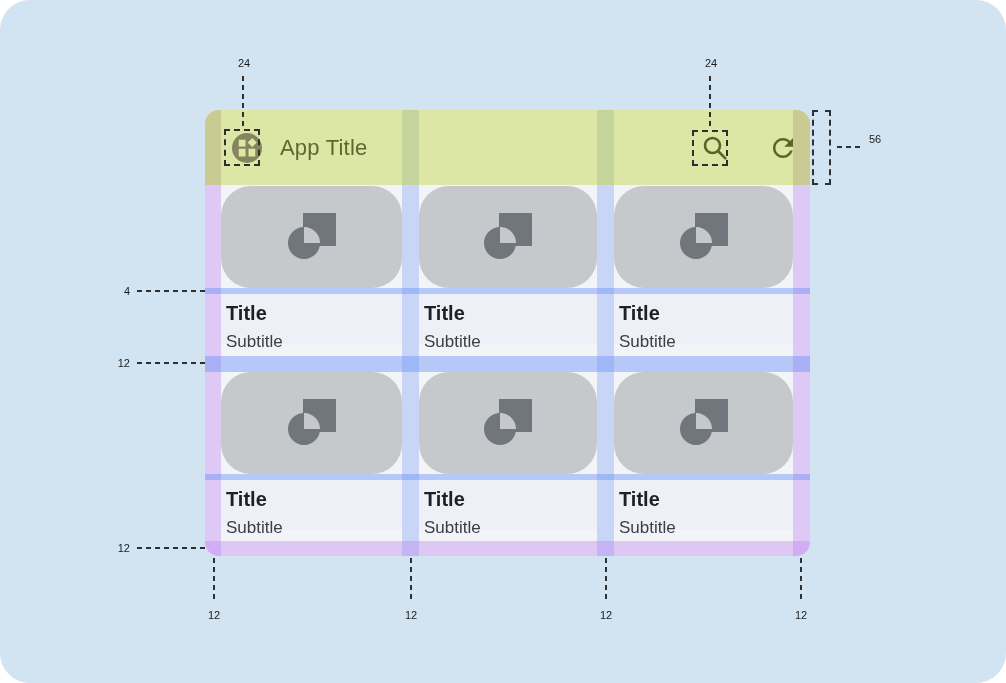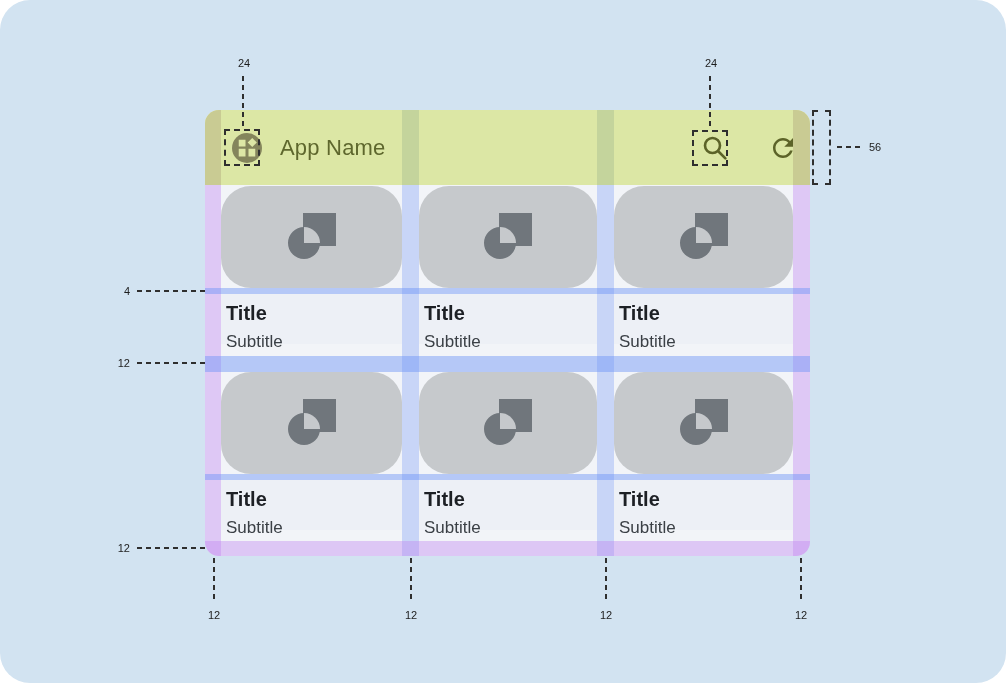--- a/index.html
+++ b/index.html
@@ -101,21 +101,21 @@
     <div class="appbar">
       <button class="icon-btn logo-btn">
         <svg width="30" height="30" viewBox="0 0 24 24">
           <circle cx="12" cy="12" r="12" fill="#84855c"></circle>
           <rect x="5.4" y="5.4" width="5.4" height="5.4" fill="#dde7a6"></rect>
           <rect x="5.4" y="12.6" width="5.4" height="6.2" fill="#dde7a6"></rect>
           <rect x="13.2" y="12.6" width="5.4" height="6.2" fill="#dde7a6"></rect>
           <rect x="13.6" y="5.0" width="5.2" height="5.2" fill="#dde7a6" transform="rotate(45 16.2 7.6)"></rect>
         </svg>
       </button>
-      <span class="app-title">App Name</span>
+      <span class="app-title">App Title</span>
       <button class="icon-btn search-btn">
         <svg width="30" height="30" viewBox="0 0 24 24">
           <circle cx="10" cy="10" r="6" fill="none" stroke="#5c6328" stroke-width="2.1"></circle>
           <line x1="14.6" y1="14.6" x2="20.3" y2="20.3" stroke="#5c6328" stroke-width="2.1" stroke-linecap="round"></line>
         </svg>
       </button>
       <button class="icon-btn refresh-btn">
         <svg width="30" height="30" viewBox="0 0 24 24">
           <path fill="#5c6328" d="M17.65 6.35C16.2 4.9 14.21 4 12 4c-4.42 0-7.99 3.58-8 8s3.57 8 8 8c3.73 0 6.84-2.55 7.73-6h-2.08c-.82 2.33-3.04 4-5.65 4-3.31 0-6-2.69-6-6s2.69-6 6-6c1.66 0 3.14.69 4.22 1.78L13 11h7V4l-2.35 2.35z"></path>
         </svg>
@@ -232,21 +232,21 @@
   <span class="meas-label center" style="left:244px; top:52px;">24</span>
   <div class="dash-v" style="left:242px; top:76px; height:52px;"></div>
   <div class="dash-box" style="left:224px; top:129px; width:36px; height:37px;"></div>
 
   <span class="meas-label center" style="left:711px; top:52px;">24</span>
   <div class="dash-v" style="left:709px; top:76px; height:53px;"></div>
   <div class="dash-box" style="left:692px; top:130px; width:36px; height:36px;"></div>
 
   <div class="dash-box" style="left:812px; top:110px; width:19px; height:75px;"></div>
   <div class="dash-h" style="left:837px; top:146px; width:24px;"></div>
-  <span class="meas-label" style="left:869px; top:136px;">56</span>
+  <span class="meas-label" style="left:869px; top:128px;">56</span>
 
   <span class="meas-label right" style="left:96px; top:280px; width:34px;">4</span>
   <div class="dash-h" style="left:137px; top:290px; width:68px;"></div>
 
   <span class="meas-label right" style="left:96px; top:352px; width:34px;">12</span>
   <div class="dash-h" style="left:137px; top:362px; width:68px;"></div>
 
   <span class="meas-label right" style="left:96px; top:537px; width:34px;">12</span>
   <div class="dash-h" style="left:137px; top:547px; width:68px;"></div>
 

